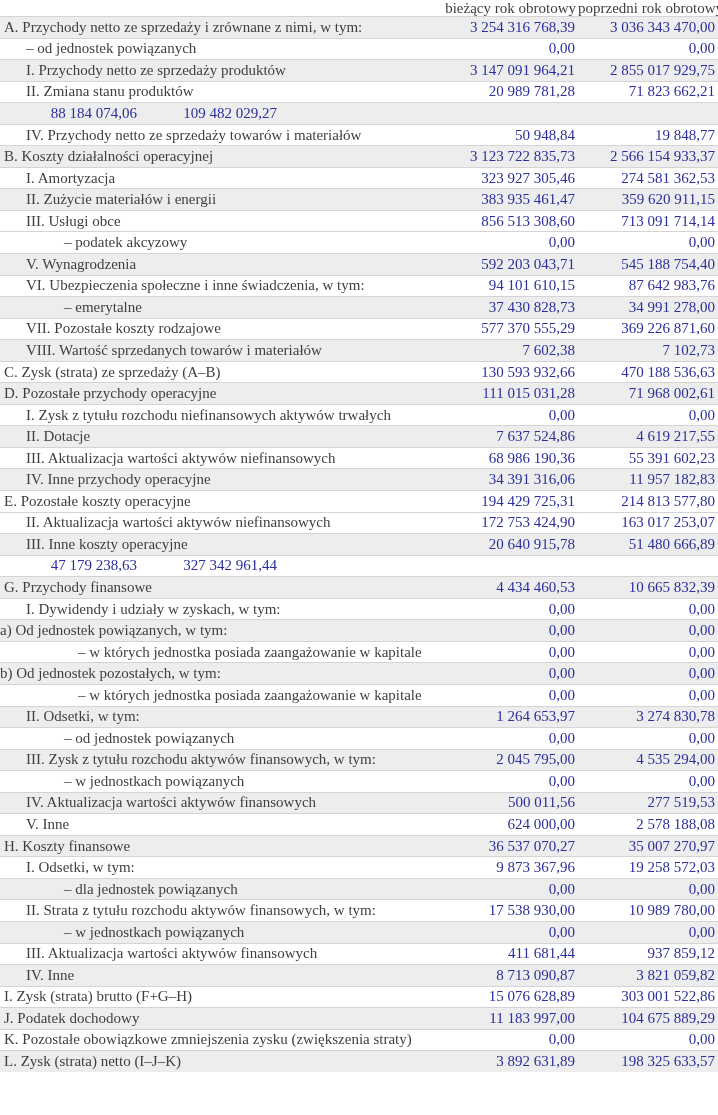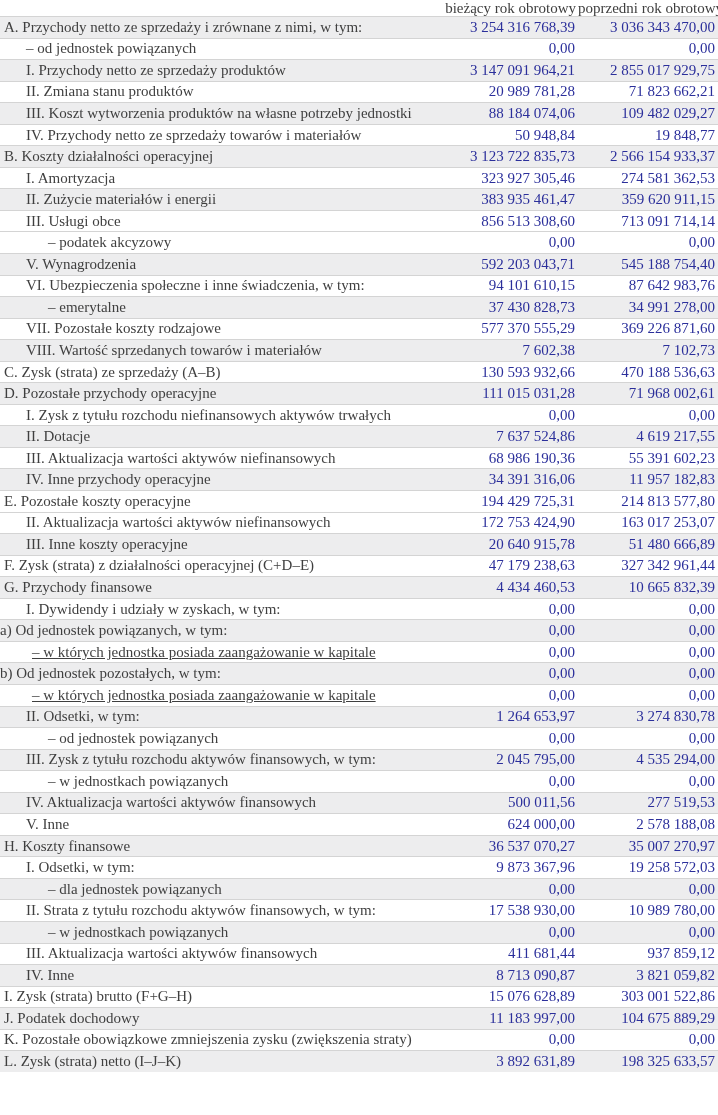--- a/index.html
+++ b/index.html
@@ -53,22 +53,22 @@
   .cell.num {
     width: 140px;
     padding-right: 3px;
     text-align: right;
     color: var(--number-text);
     white-space: nowrap;
   }
   .row.lvl-0 .label { padding-left: 4px; }
   .row.lvl-1 .label { padding-left: 26px; }
   .row.lvl-2 .label { }
-  .row.lvl-3 .label { padding-left: 48px; }
-  .row.lvl-4 .label { padding-left: 32px; text-decoration: underline; }
+  .row.lvl-3 .label { padding-left: 64px; }
+  .row.lvl-4 .label { padding-left: 78px; }
 </style>
 </head>
 <body>
 
 <div class="pnl-table">
   <div class="header-row">
     <div class="header-spacer"></div>
     <div class="header-cell">bieżący rok obrotowy</div>
     <div class="header-cell">poprzedni rok obrotowy</div>
   </div>
@@ -87,21 +87,20 @@
     <div class="cell label">I. Przychody netto ze sprzedaży produktów</div>
     <div class="cell num">3 147 091 964,21</div>
     <div class="cell num">2 855 017 929,75</div>
   </div>
       <div class="row lvl-1">
     <div class="cell label">II. Zmiana stanu produktów</div>
     <div class="cell num">20 989 781,28</div>
     <div class="cell num">71 823 662,21</div>
   </div>
       <div class="row lvl-1 shaded">
-    <div class="cell label">III. Koszt wytworzenia produktów na własne potrzeby jednostki</div>
     <div class="cell num">88 184 074,06</div>
     <div class="cell num">109 482 029,27</div>
   </div>
       <div class="row lvl-1">
     <div class="cell label">IV. Przychody netto ze sprzedaży towarów i materiałów</div>
     <div class="cell num">50 948,84</div>
     <div class="cell num">19 848,77</div>
   </div>
       <div class="row lvl-0 shaded">
     <div class="cell label">B. Koszty działalności operacyjnej</div>
@@ -192,21 +191,20 @@
     <div class="cell label">II. Aktualizacja wartości aktywów niefinansowych</div>
     <div class="cell num">172 753 424,90</div>
     <div class="cell num">163 017 253,07</div>
   </div>
       <div class="row lvl-1 shaded">
     <div class="cell label">III. Inne koszty operacyjne</div>
     <div class="cell num">20 640 915,78</div>
     <div class="cell num">51 480 666,89</div>
   </div>
       <div class="row lvl-0">
-    <div class="cell label">F. Zysk (strata) z działalności operacyjnej (C+D–E)</div>
     <div class="cell num">47 179 238,63</div>
     <div class="cell num">327 342 961,44</div>
   </div>
       <div class="row lvl-0 shaded">
     <div class="cell label">G. Przychody finansowe</div>
     <div class="cell num">4 434 460,53</div>
     <div class="cell num">10 665 832,39</div>
   </div>
       <div class="row lvl-1">
     <div class="cell label">I. Dywidendy i udziały w zyskach, w tym:</div>

